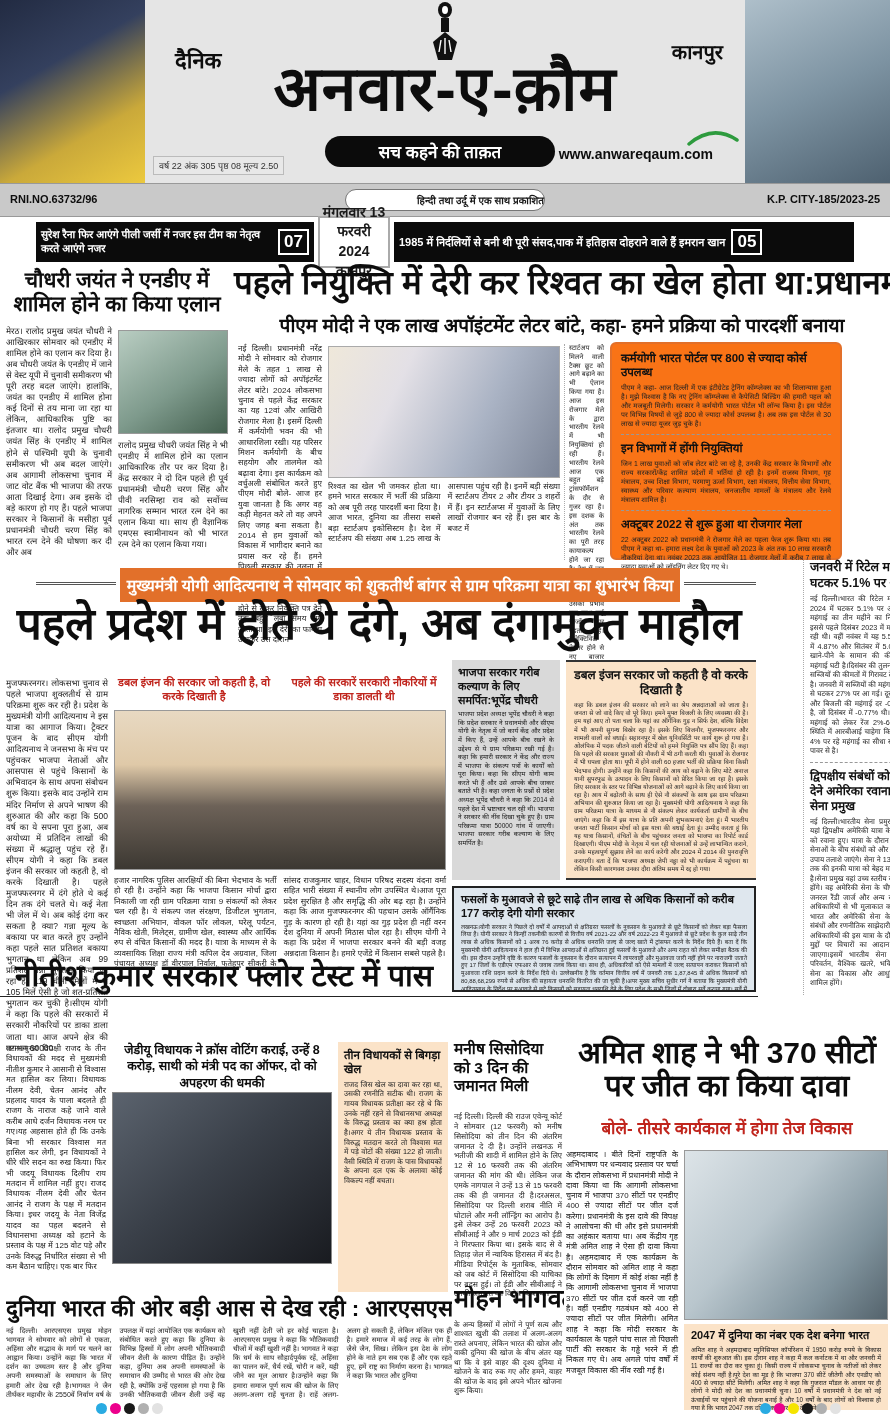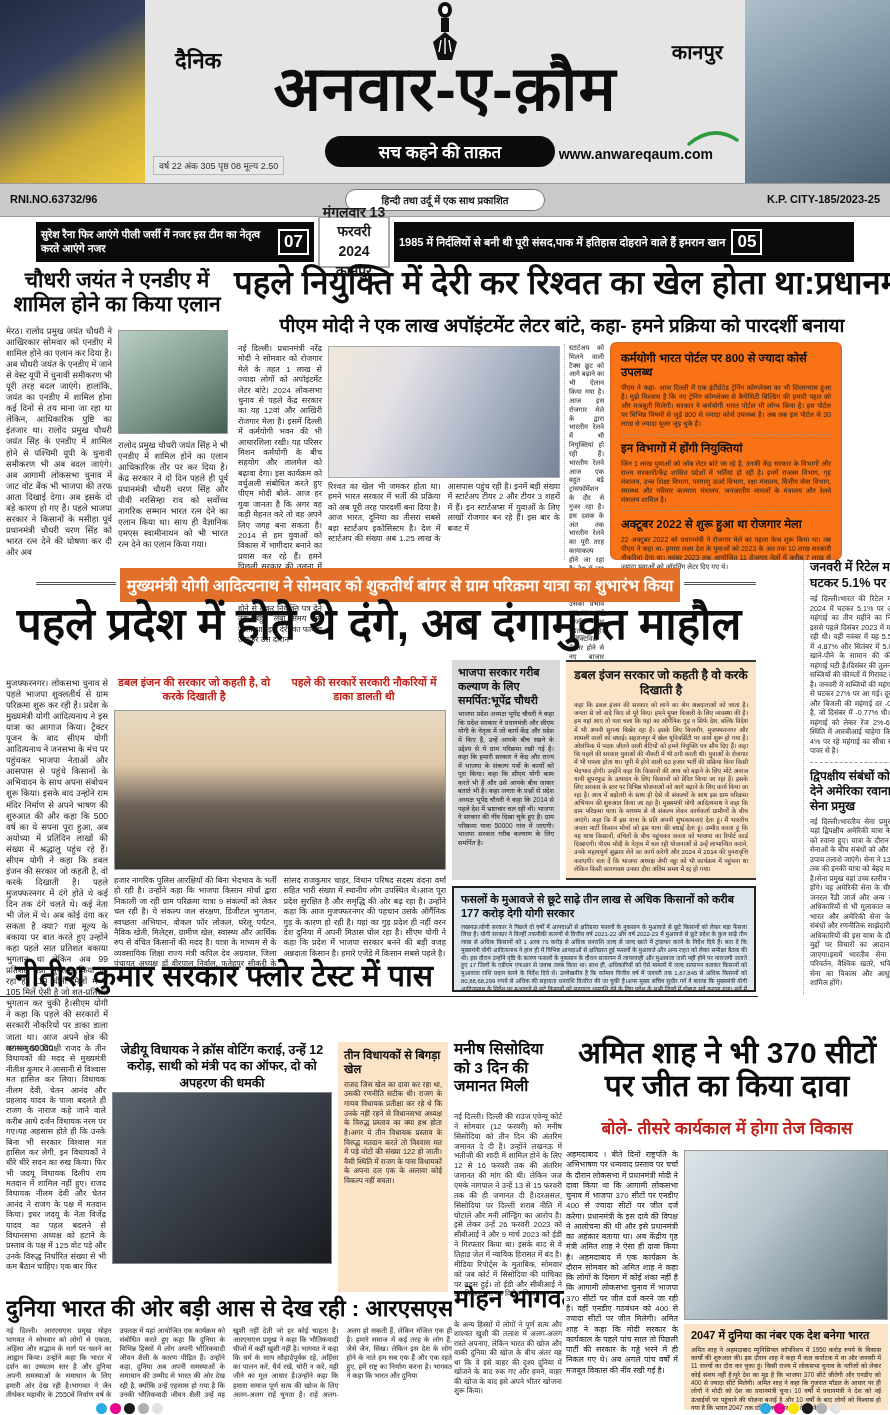--- a/index.html
+++ b/index.html
@@ -49,21 +49,21 @@
     <div class="abs" style="right:6px;top:130px;">
       <svg width="52" height="16" viewBox="0 0 52 16">
           <path d="M2 14 Q26 -6 50 10" stroke="#2e9b3e" stroke-width="3.5" fill="none" stroke-linecap="round"></path>
         </svg>
     </div>
     <div class="abs" style="left:8px;top:156px;font-size:9px;color:#333;background:#e8e8e8;border:1px solid #bbb;padding:2px 5px;">वर्ष 22  अंक 305  पृष्ठ 08  मूल्य 2.50</div>
   </div>
 
   <div class="abs" style="left:0;top:183px;width:890px;height:34px;background:#c9c9c9;border-top:1px solid #999;border-bottom:1px solid #999;">
     <div class="abs hl" style="left:10px;top:9px;font-size:11px;">RNI.NO.63732/96</div>
-    <div class="abs center" style="left:345px;top:5px;width:200px;background:#fff;border:1px solid #777;border-radius:12px;padding:3px 0;font-weight:bold;font-size:10px;">
+    <div class="abs center" style="left:345px;top:5px;width:200px;background:#fff;border:1px solid #777;border-radius:12px;padding:3px 0;font-weight:bold;font-size:10px;text-align:right;">
       <span>हिन्दी तथा उर्दू में एक साथ प्रकाशित</span>
     </div>
     <div class="abs hl" style="right:10px;top:9px;font-size:11px;">K.P. CITY-185/2023-25</div>
   </div>
 
   <div class="abs barblack" style="left:36px;top:222px;width:278px;height:40px;padding:0 5px;">
     <span style="font-size:10.5px;font-weight:bold;line-height:1.3;">सुरेश रैना फिर आएंगे पीली जर्सी में नजर इस टीम का नेतृत्व करते आएंगे नजर</span>
     <span class="pgbox">07</span>
   </div>
   <div class="abs center" style="left:318px;top:216px;width:72px;height:52px;background:#fff;border:2px solid #aaa;display:flex;align-items:center;">
@@ -135,21 +135,21 @@
     <div class="tinytext" style="font-size:7.2px;">नई दिल्ली।भारत की रिटेल महंगाई जनवरी 2024 में घटकर 5.1% पर आ गई है। यह महंगाई का तीन महीने का निचला स्तर है। इससे पहले दिसंबर 2023 में महंगाई 5.69% रही थी। वहीं नवंबर में यह 5.55%, अक्टूबर में 4.87% और सितंबर में 5.02% रही थी। खाने-पीने के सामान की कीमतें घटने से महंगाई घटी है।दिसंबर की तुलना में जनवरी में सब्जियों की कीमतों में गिरावट देखने को मिली है। जनवरी में सब्जियों की महंगाई दर 27.6% से घटकर 27% पर आ गई। दूसरी ओर, ईंधन और बिजली की महंगाई दर -0.60% ही गई है, जो दिसंबर में -0.77% थी।आरबीआई की महंगाई को लेकर रेंज 2%-6% है। आदर्श स्थिति में आरबीआई चाहेगा कि रिटेल महंगाई 4% पर रहे महंगाई का सीधा संबंध परचेजिंग पावर से है।</div>
     <div class="dashsep"></div>
     <div class="boxhead" style="font-size:12px;">द्विपक्षीय संबंधों को मजबूती देने अमेरिका रवाना हुए सेना प्रमुख</div>
     <div class="tinytext" style="font-size:7.2px;">नई दिल्ली।भारतीय सेना प्रमुख मनोज पांडे यहां द्विपक्षीय अमेरिकी यात्रा के लिए सोमवार को रवाना हुए। यात्रा के दौरान दोनों देशों की सेनाओं के बीच संबंधों को और प्रगाढ़ करने के उपाय तलाशे जाएंगे। सेना ने 13 से 16 फरवरी तक की इनकी यात्रा को बेहद महत्वपूर्ण बताया है।सेना प्रमुख वहां उच्च स्तरीय वार्ता में शामिल होंगे। वह अमेरिकी सेना के चीफ आफ स्टाफ जनरल रैंडी जार्ज और अन्य वरिष्ठ अमेरिकी अधिकारियों से भी मुलाकात करेंगे। यह यात्रा भारत और अमेरिकी सेना के बीच गहराते संबंधों और रणनीतिक साझेदारी को दर्शाता है। अधिकारियों की इस यात्रा के दौरान कई गंभीर मुद्दों पर विचारों का आदान प्रदान किया जाएगा।इसमें भारतीय सेना में महत्वपूर्ण परिवर्तन, वैश्विक खतरे, भविष्य को लेकर सेना का विकास और आधुनिकरण आदि शामिल होंगे।</div>
   </div>
 
   <div class="abs" style="left:0;top:996px;width:758px;border-top:1.5px solid #222;"></div>
 
   <div class="abs hl center" style="left:0px;top:961px;width:448px;font-size:30px;line-height:1;">नीतीश कुमार सरकार फ्लोर टेस्ट में पास</div>
   <div class="abs jtext" style="left:6px;top:1044px;width:100px;height:248px;font-size:8px;">पटना।मुख्य विपक्षी राजद के तीन विधायकों की मदद से मुख्यमंत्री नीतीश कुमार ने आसानी से विश्वास मत हासिल कर लिया। विधायक नीलम देवी, चेतन आनंद और प्रहलाद यादव के पाला बदलते ही राजग के नाराज कहे जाने वाले करीब आधे दर्जन विधायक नरम पर गए।यह अहसास होते ही कि उनके बिना भी सरकार विश्वास मत हासिल कर लेगी, इन विधायकों ने धीरे धीरे सदन का रुख किया। फिर भी जदयू विधायक दिलीप राय मतदान में शामिल नहीं हुए। राजद विधायक नीलम देवी और चेतन आनंद ने राजग के पक्ष में मतदान किया। इधर जदयू के नेता विजेंद्र यादव का पहल बदलने से विधानसभा अध्यक्ष को हटाने के प्रस्ताव के पक्ष में 125 वोट पड़े और उनके विरुद्ध निर्धारित संख्या से भी कम बैठान चाहिए। एक बार फिर</div>
-  <div class="abs hl center" style="left:112px;top:1042px;width:220px;font-size:12.5px;line-height:1.3;">जेडीयू विधायक ने क्रॉस वोटिंग कराई, उन्हें 12 करोड़, साथी को मंत्री पद का ऑफर, दो को अपहरण की धमकी</div>
+  <div class="abs hl center" style="left:112px;top:1042px;width:220px;font-size:12.5px;line-height:1.3;">जेडीयू विधायक ने क्रॉस वोटिंग कराई, उन्हें 8 करोड़, साथी को मंत्री पद का ऑफर, दो को अपहरण की धमकी</div>
   <div class="abs photo" style="left:112px;top:1092px;width:220px;height:172px;border:1px solid #888;
               background:linear-gradient(140deg,#5b636e 0%,#3a4049 45%,#191b20 100%);"></div>
 
   <div class="abs" style="left:338px;top:1042px;width:110px;height:250px;background:#fbe3c8;padding:6px;">
     <div class="boxhead" style="font-size:11.5px;">तीन विधायकों से बिगड़ा खेल</div>
     <div class="tinytext" style="font-size:7.3px;">राजद जिस खेल का दावा कर रहा था, उसकी रणनीति सटीक थी। राजग के गायब विधायक प्रतीक्षा कर रहे थे कि उनके नहीं रहने से विधानसभा अध्यक्ष के विरुद्ध प्रस्ताव का क्या हश्र होता है।अगर ये तीन विधायक प्रस्ताव के विरुद्ध मतदान करते तो विश्वास मत में पड़े वोटों की संख्या 122 हो जाती। वैसी स्थिति में राजग के पास विधायकों के अपना दल एक के अलावा कोई विकल्प नहीं बचता।</div>
   </div>
 
   <div class="abs hl" style="left:454px;top:1040px;width:108px;font-size:15.5px;line-height:1.2;">मनीष सिसोदिया को 3 दिन की जमानत मिली</div>
   <div class="abs jtext" style="left:454px;top:1112px;width:108px;height:176px;font-size:7.6px;">नई दिल्ली। दिल्ली की राउज एवेन्यू कोर्ट ने सोमवार (12 फरवरी) को मनीष सिसोदिया को तीन दिन की अंतरिम जमानत दे दी है। उन्होंने लखनऊ में भतीजी की शादी में शामिल होने के लिए 12 से 16 फरवरी तक की अंतरिम जमानत की मांग की थी। लेकिन जज एमके नागपाल ने उन्हें 13 से 15 फरवरी तक की ही जमानत दी है।दरअसल, सिसोदिया पर दिल्ली शराब नीति में घोटाले और मनी लॉन्ड्रिंग का आरोप है। इसे लेकर उन्हें 26 फरवरी 2023 को सीबीआई ने और 9 मार्च 2023 को ईडी ने गिरफ्तार किया था। इसके बाद से वे तिहाड़ जेल में न्यायिक हिरासत में बंद है। मीडिया रिपोर्ट्स के मुताबिक, सोमवार को जब कोर्ट में सिसोदिया की याचिका पर बहस हुई। तो ईडी और सीबीआई ने उनकी जमानत का विरोध किया था।</div>

